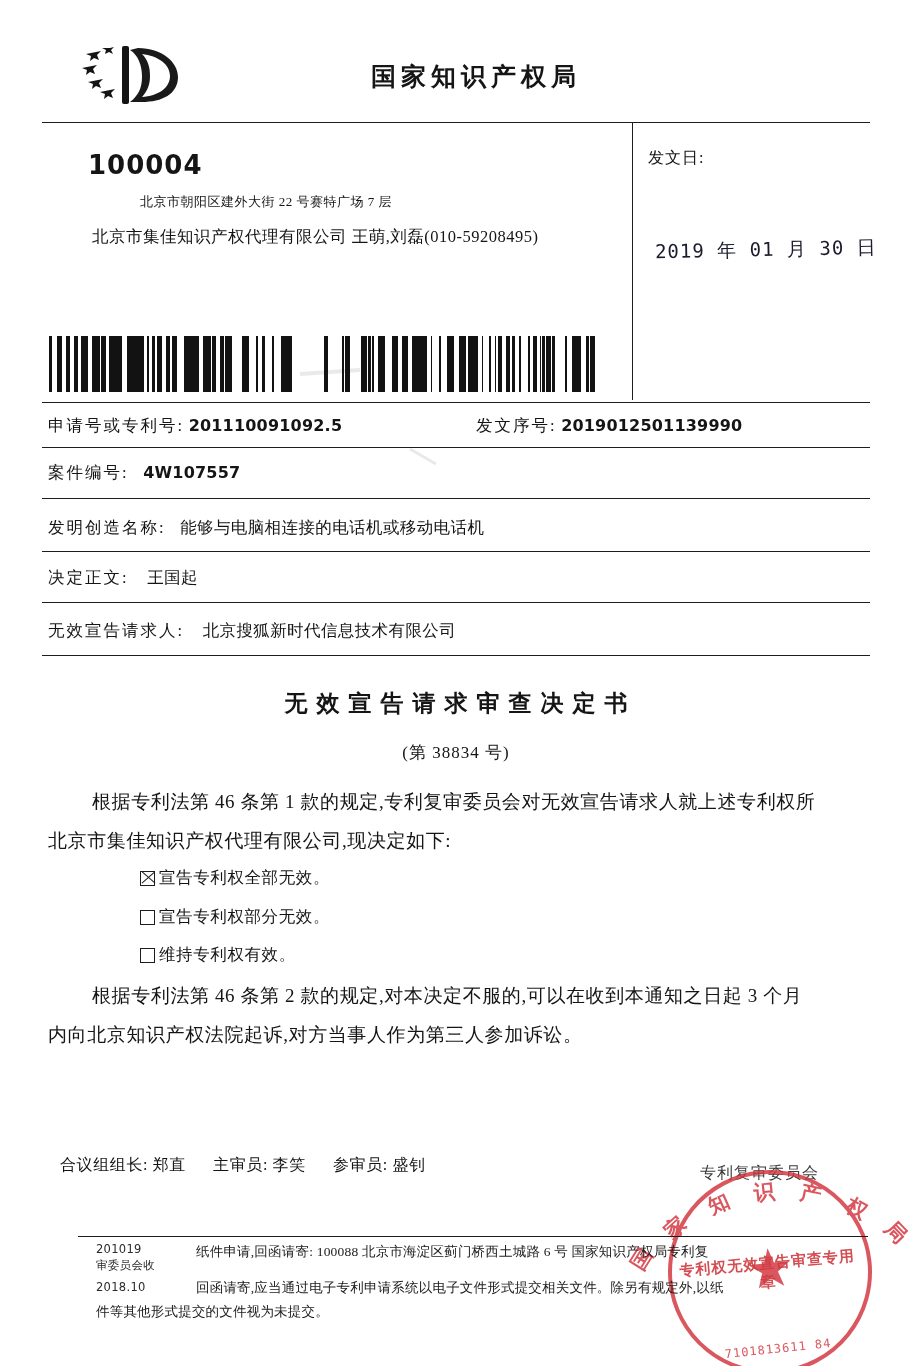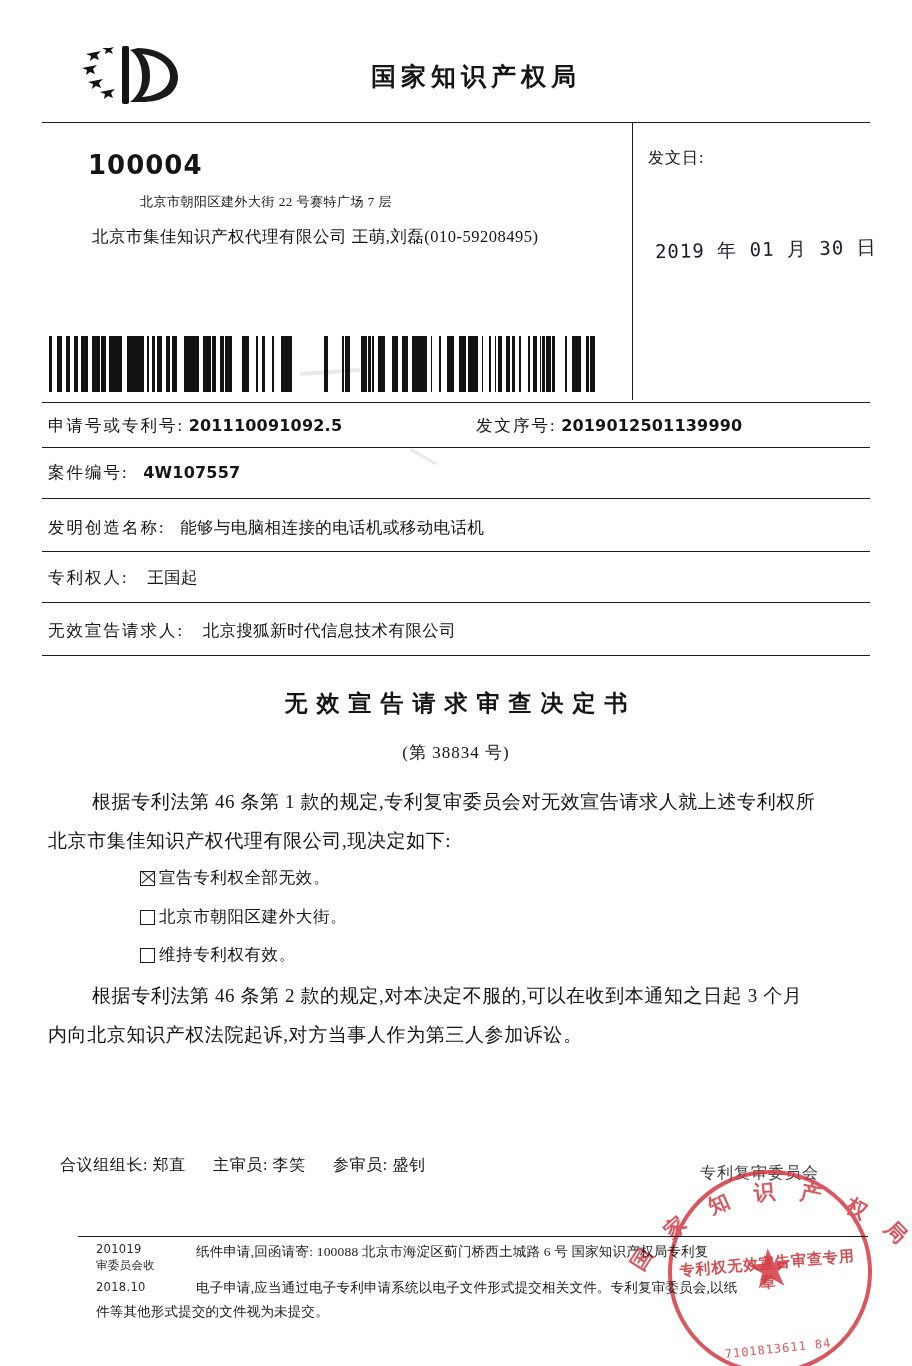--- a/index.html
+++ b/index.html
@@ -584,21 +584,21 @@
   </div>
   <div class="hrule" style="top:468px;"></div>
 
   <div class="field" style="left:48px; top:487px;">
     <span class="lbl">发明创造名称:</span>
     <span class="valn" style="margin-left:10px;">能够与电脑相连接的电话机或移动电话机</span>
   </div>
   <div class="hrule" style="top:521px;"></div>
 
   <div class="field" style="left:48px; top:537px;">
-    <span class="lbl">专利权人:</span>
+    <span class="lbl">决定正文:</span>
     <span class="valn" style="margin-left:14px;">王国起</span>
   </div>
   <div class="hrule" style="top:572px;"></div>
 
   <div class="field" style="left:48px; top:590px;">
     <span class="lbl">无效宣告请求人:</span>
     <span class="valn" style="margin-left:14px;">北京搜狐新时代信息技术有限公司</span>
   </div>
   <div class="hrule" style="top:625px;"></div>
 
@@ -607,21 +607,21 @@
 
   <div class="para" style="left:92px; top:758px; width:740px;">根据专利法第 46 条第 1 款的规定,专利复审委员会对无效宣告请求人就上述专利权所</div>
   <div class="para" style="left:48px; top:797px; width:740px;">北京市集佳知识产权代理有限公司,现决定如下:</div>
 
   <div class="cb-row" style="left:140px; top:837px;">
     <span class="cbox checked"></span>
     <span>宣告专利权全部无效。</span>
   </div>
   <div class="cb-row" style="left:140px; top:876px;">
     <span class="cbox"></span>
-    <span>北京市朝阳区建外大街。</span>
+    <span>宣告专利权部分无效。</span>
   </div>
   <div class="cb-row" style="left:140px; top:914px;">
     <span class="cbox"></span>
     <span>维持专利权有效。</span>
   </div>
 
   <div class="para" style="left:92px; top:952px; width:740px;">根据专利法第 46 条第 2 款的规定,对本决定不服的,可以在收到本通知之日起 3 个月</div>
   <div class="para" style="left:48px; top:991px; width:740px;font-family:Liberation Serif, serif;">内向北京知识产权法院起诉,对方当事人作为第三人参加诉讼。</div>
 
 
@@ -652,17 +652,17 @@
   </div>
   <div class="seal-overstamp">专利权无效宣告审查专用章</div>
 
   <div class="footer-rule"></div>
 
   <div class="foot-code" style="top:1212px;">201019</div>
   <div class="foot-code" style="top:1228px;">审委员会收</div>
   <div class="foot-code" style="top:1250px;">2018.10</div>
 
   <div class="foot-text" style="left:196px; top:1212px;">纸件申请,回函请寄: 100088 北京市海淀区蓟门桥西土城路 6 号  国家知识产权局专利复</div>
-  <div class="foot-text" style="left:196px; top:1248px;">电子申请,应当通过电子专利申请系统以电子文件形式提交相关文件。专利复审委员会,以纸</div>
+  <div class="foot-text" style="left:196px; top:1248px;">回函请寄,应当通过电子专利申请系统以电子文件形式提交相关文件。除另有规定外,以纸</div>
   <div class="foot-text" style="left:96px; top:1272px;">件等其他形式提交的文件视为未提交。</div>
 
   <div class="page-num">1/31</div>
 </div>
 
 </body></html>

